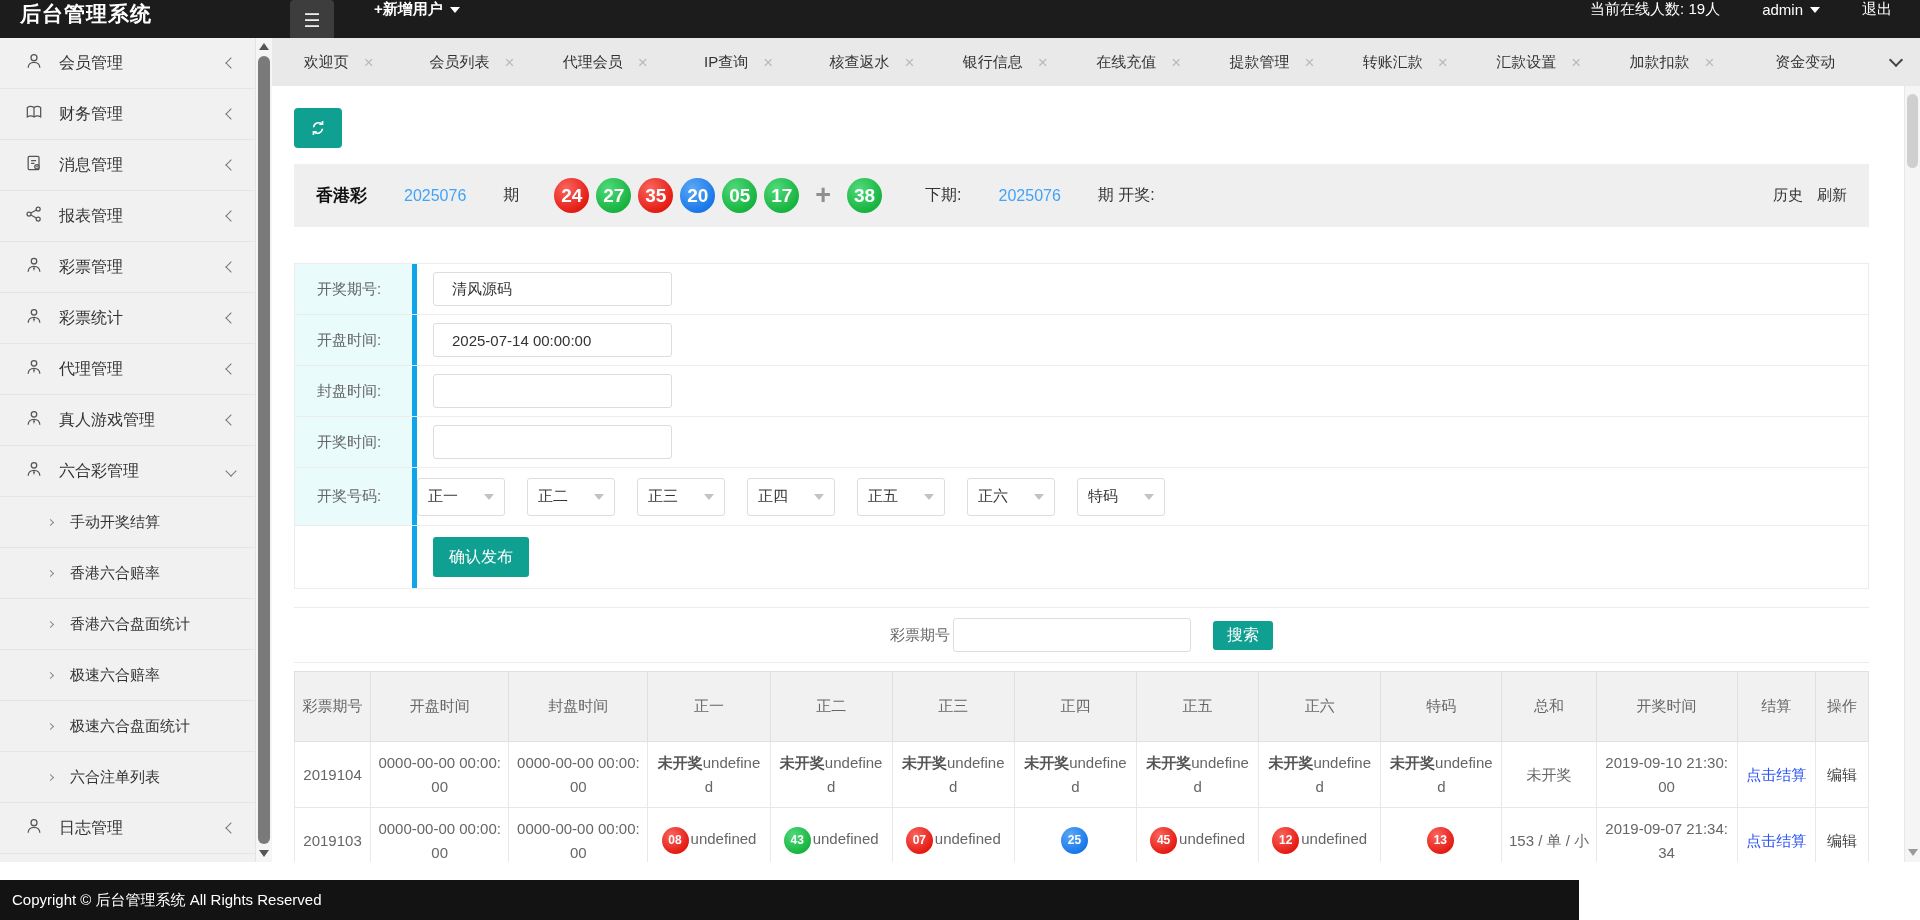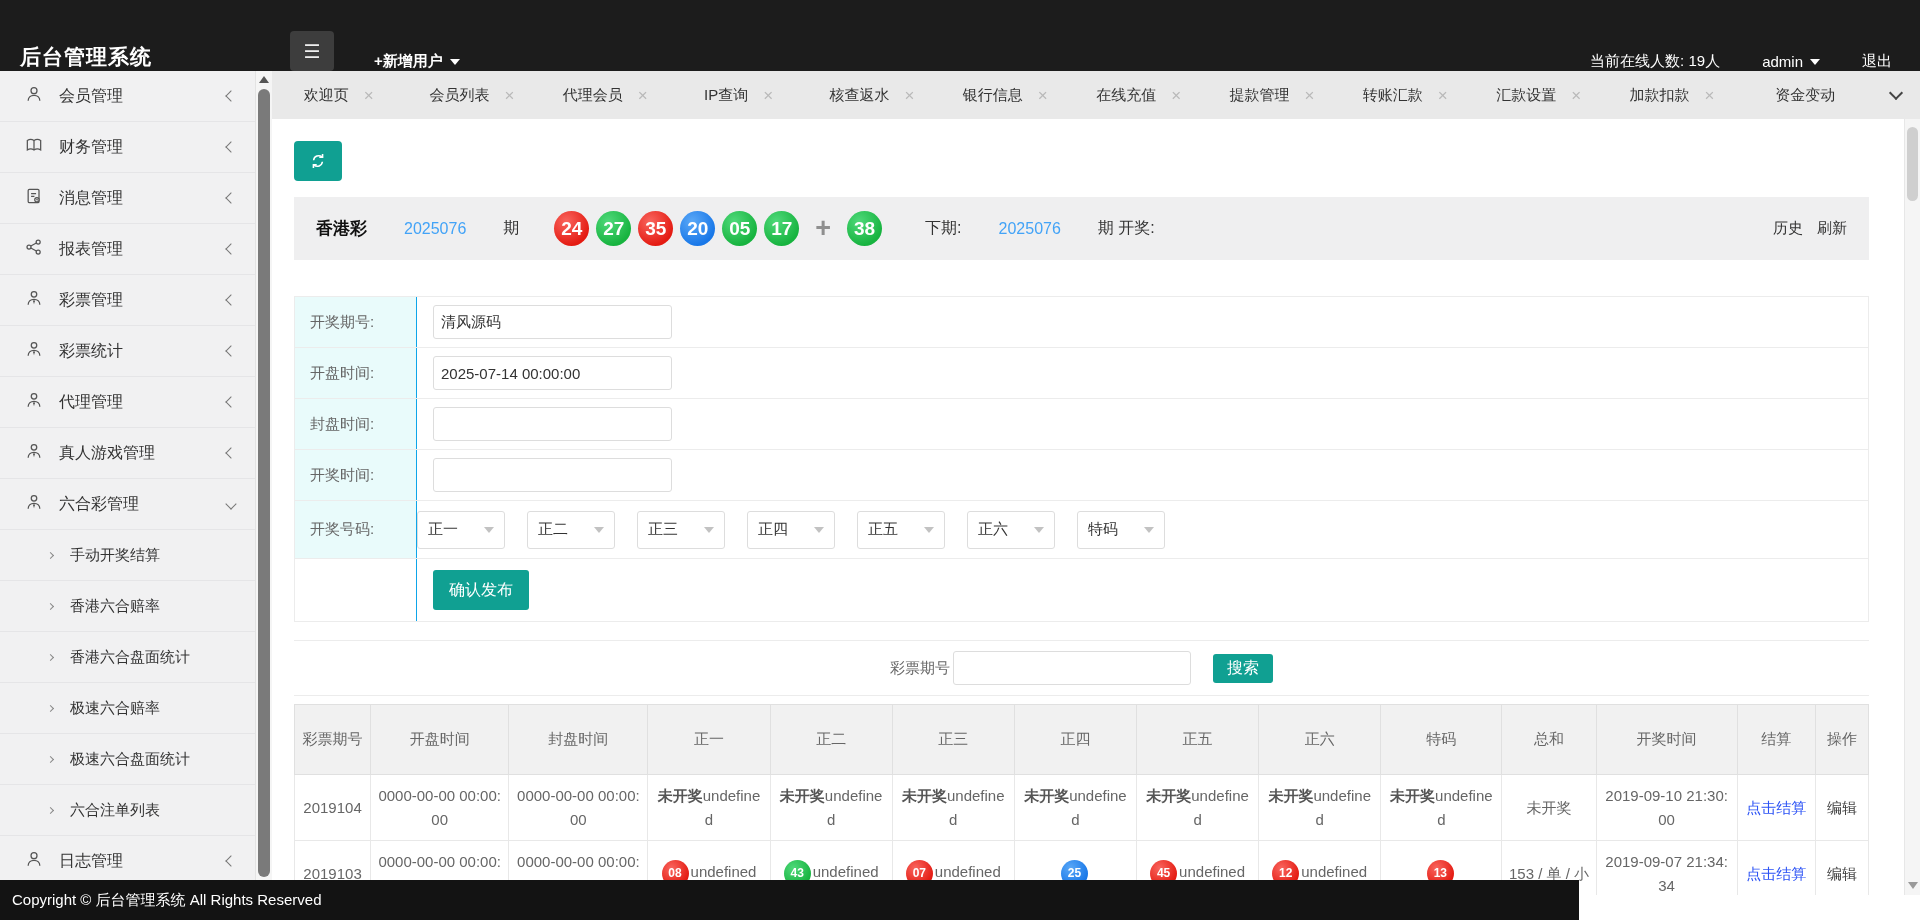--- a/index.html
+++ b/index.html
@@ -1,20 +1,20 @@
 <!DOCTYPE html>
 <html><head>
 <meta charset="utf-8">
 <style>
   * { margin:0; padding:0; box-sizing:border-box; }
   html,body { width:1920px; height:920px; overflow:hidden; font-family:"Liberation Sans", sans-serif; background:#fff; }
   #app { width:1920px; height:920px; position:relative; background:#fff; overflow:hidden; }
 
   
-  .topbar { height:71px; background:#1c1c1c; display:flex; align-items:flex-end; color:#fff; }
+  .topbar { height:38px; background:#1c1c1c; display:flex; align-items:flex-start; color:#fff; }
   .brand { font-size:21px; font-weight:bold; padding-left:20px; letter-spacing:1px; }
   .burger { width:44px; height:40px; background:#3d3d3d; border-radius:4px; margin-left:138px;
             display:flex; align-items:center; justify-content:center; color:#efefef; font-size:19px; }
   .adduser { margin-left:40px; font-size:15px; font-weight:bold; display:flex; align-items:center; gap:7px; }
   .caret-w { width:0; height:0; border-left:5px solid transparent; border-right:5px solid transparent; border-top:6px solid #fff; display:inline-block; }
   .top-right { margin-left:auto; display:flex; align-items:center; gap:42px; padding-right:28px; font-size:15px; }
   .admin-box { display:flex; align-items:center; gap:7px; }
 
   
   .bodyrow { display:flex; height:824px; }
@@ -56,23 +56,23 @@
   .ball { width:35px; height:35px; border-radius:50%; display:inline-flex; align-items:center; justify-content:center; color:#fff; font-weight:bold; font-size:19px; flex:none; }
   .c-red   { background:radial-gradient(circle at 35% 30%, #f9655e 0%, #e41b12 72%); }
   .c-green { background:radial-gradient(circle at 35% 30%, #4fd97a 0%, #17b33f 72%); }
   .c-blue  { background:radial-gradient(circle at 35% 30%, #5aa8f7 0%, #1877e8 72%); }
   .plus { color:#8f8f8f; font-size:27px; font-weight:bold; margin:0 9px; }
   .lot-right { margin-left:auto; display:flex; gap:14px; font-size:15px; color:#333; }
 
   
   .form { margin-top:36px; border:1px solid #ececec; border-bottom:none; }
   .frow { display:flex; align-items:center; border-bottom:1px solid #ececec; min-height:51px; }
-  .flabel { width:122px; align-self:stretch; background:#e9fbfb; display:flex; align-items:center; padding-left:15px; font-size:15px; color:#666; border-right:1px solid #0ea5e9; flex:none; }
+  .flabel { width:122px; align-self:stretch; background:#e9fbfb; display:flex; align-items:center; padding-left:22px; font-size:15px; color:#666; border-right:5px solid #0ea5e9; flex:none; }
   .flabel.plain { background:#fff; }
-  .finput { margin-left:16px; width:239px; height:34px; border:1px solid #ddd; border-radius:3px; font-size:15px; padding:0 7px; color:#333; font-family:"Liberation Sans", sans-serif; }
+  .finput { margin-left:16px; width:239px; height:34px; border:1px solid #ddd; border-radius:3px; font-size:15px; padding:0 18px; color:#333; font-family:"Liberation Sans", sans-serif; }
   .selrow { min-height:58px; }
   .fselect { width:88px; height:38px; border:1px solid #ddd; border-radius:3px; background:#fff; display:flex; align-items:center; justify-content:space-between; padding:0 10px; font-size:15px; color:#333; margin-right:22px; }
   .fselect:first-of-type { margin-left:16px; }
   .scaret { width:0; height:0; border-left:5px solid transparent; border-right:5px solid transparent; border-top:6px solid #c2c2c2; }
   .submit-btn { margin:11px 0 11px 16px; width:96px; height:40px; background:#10a092; color:#fff; font-size:16px; border:none; border-radius:3px; font-family:"Liberation Sans", sans-serif; }
 
   
   .searchbar { margin-top:18px; height:56px; border-top:1px solid #ececec; border-bottom:1px solid #ececec; display:flex; align-items:center; justify-content:center; }
   .slabel { font-size:15px; color:#666; }
   .sinput { width:238px; height:34px; border:1px solid #ddd; border-radius:3px; margin-left:3px; padding:0 8px; font-size:15px; font-family:"Liberation Sans", sans-serif; }

